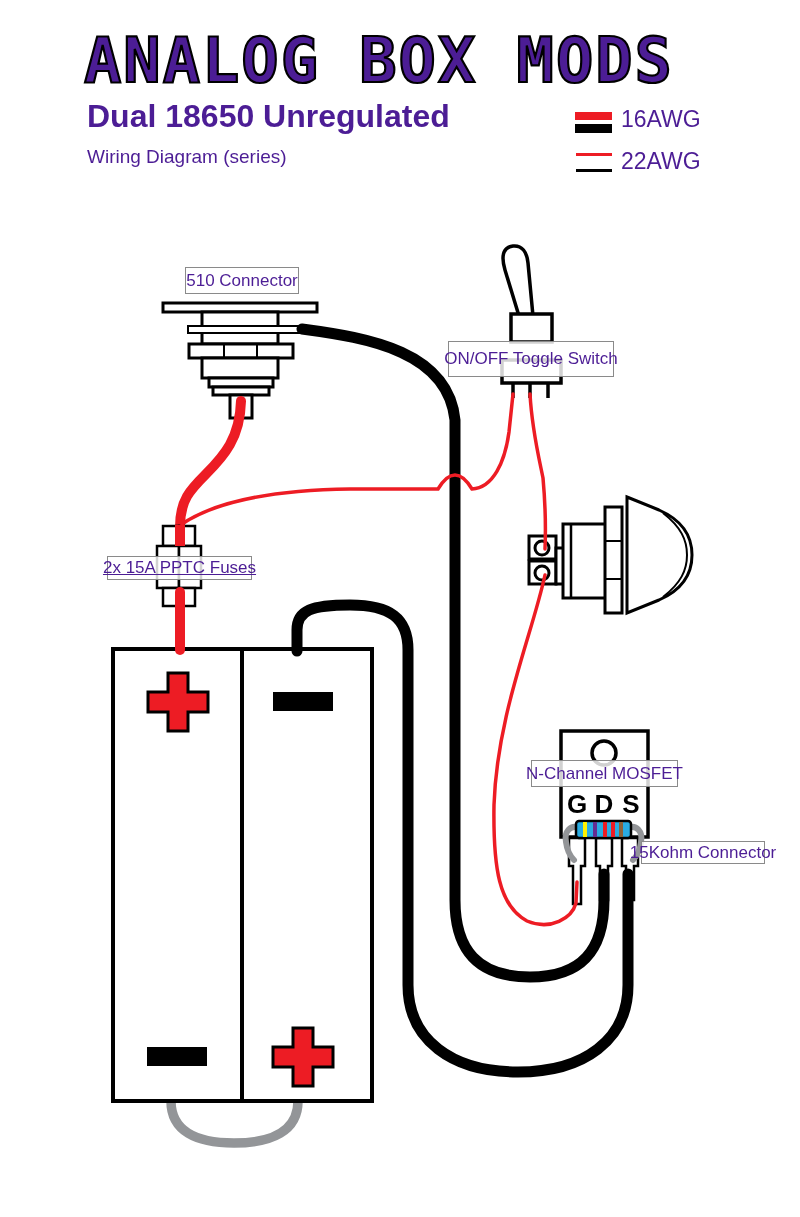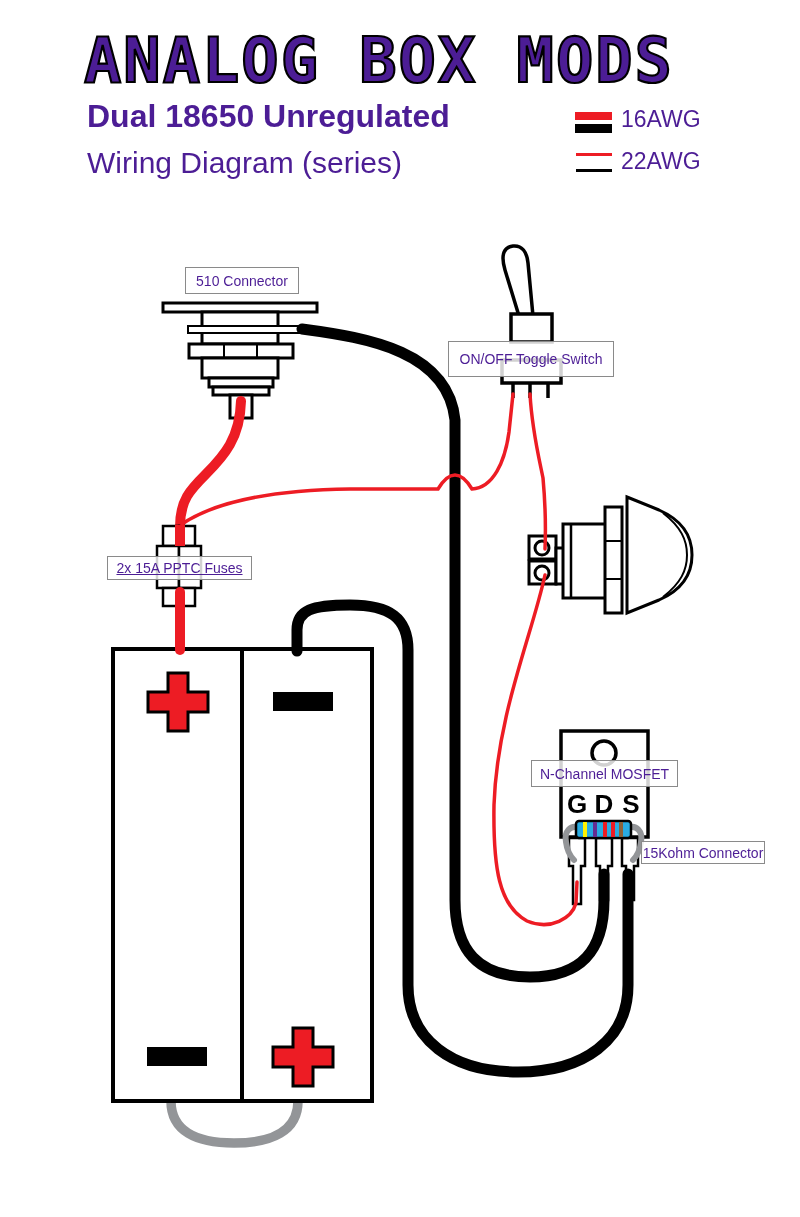--- a/index.html
+++ b/index.html
@@ -3,25 +3,25 @@
 <meta charset="utf-8">
 <style>
   html,body{margin:0;padding:0;background:#fff;}
   .canvas{position:relative;width:800px;height:1217px;background:#ffffff;overflow:hidden;
           font-family:"Liberation Sans",sans-serif;color:#4c1d95;}
   .brand{position:absolute;left:84px;top:28px;width:660px;
          font-family:"DejaVu Sans Mono",monospace;font-weight:bold;font-size:62px;
          letter-spacing:2px;line-height:1.05;white-space:nowrap;
          -webkit-text-stroke:2.2px #000;}
   .title{position:absolute;left:87px;top:98px;font-size:32px;font-weight:bold;white-space:nowrap;}
-  .subtitle{position:absolute;left:87px;top:146px;font-size:30px;white-space:nowrap;}
+  .subtitle{position:absolute;left:87px;top:146px;font-size:19px;white-space:nowrap;}
   .legend-bar{position:absolute;}
   .legend-label{position:absolute;font-size:23px;white-space:nowrap;}
   .lbl{position:absolute;background:rgba(255,255,255,0.82);border:1.5px solid #8a8a8a;
-       font-size:14px;display:flex;align-items:center;justify-content:center;
+       font-size:17px;display:flex;align-items:center;justify-content:center;
        white-space:nowrap;box-sizing:border-box;}
   svg{position:absolute;left:0;top:0;}
 </style>
 </head>
 <body>
 
 <div class="canvas">
 
   <div class="brand">ANALOG BOX MODS</div>
   <div class="title">Dual 18650 Unregulated</div>

